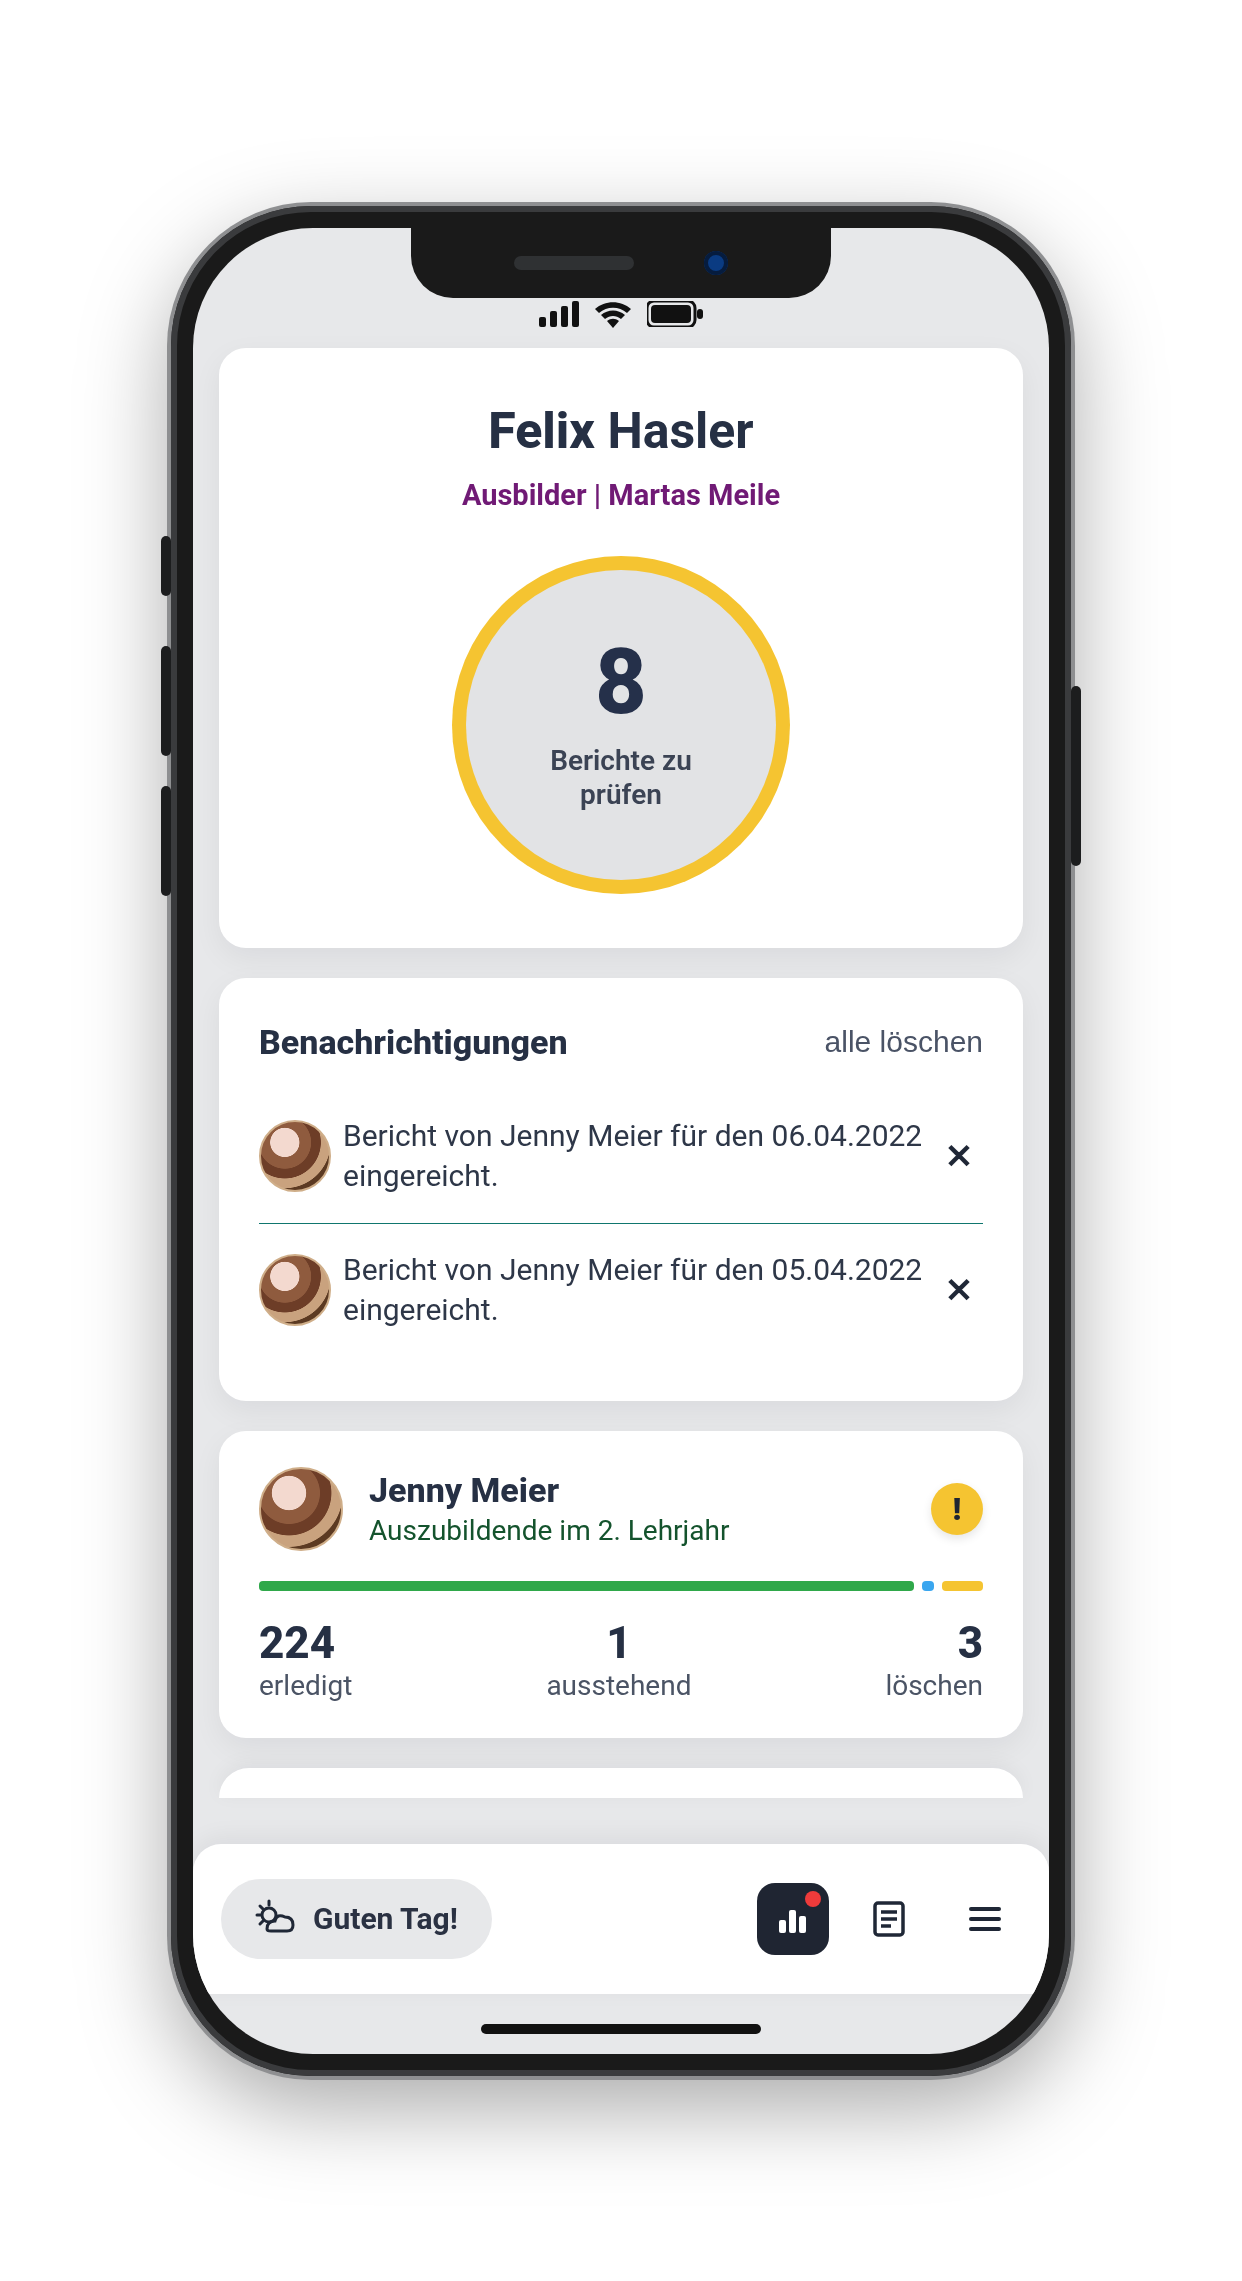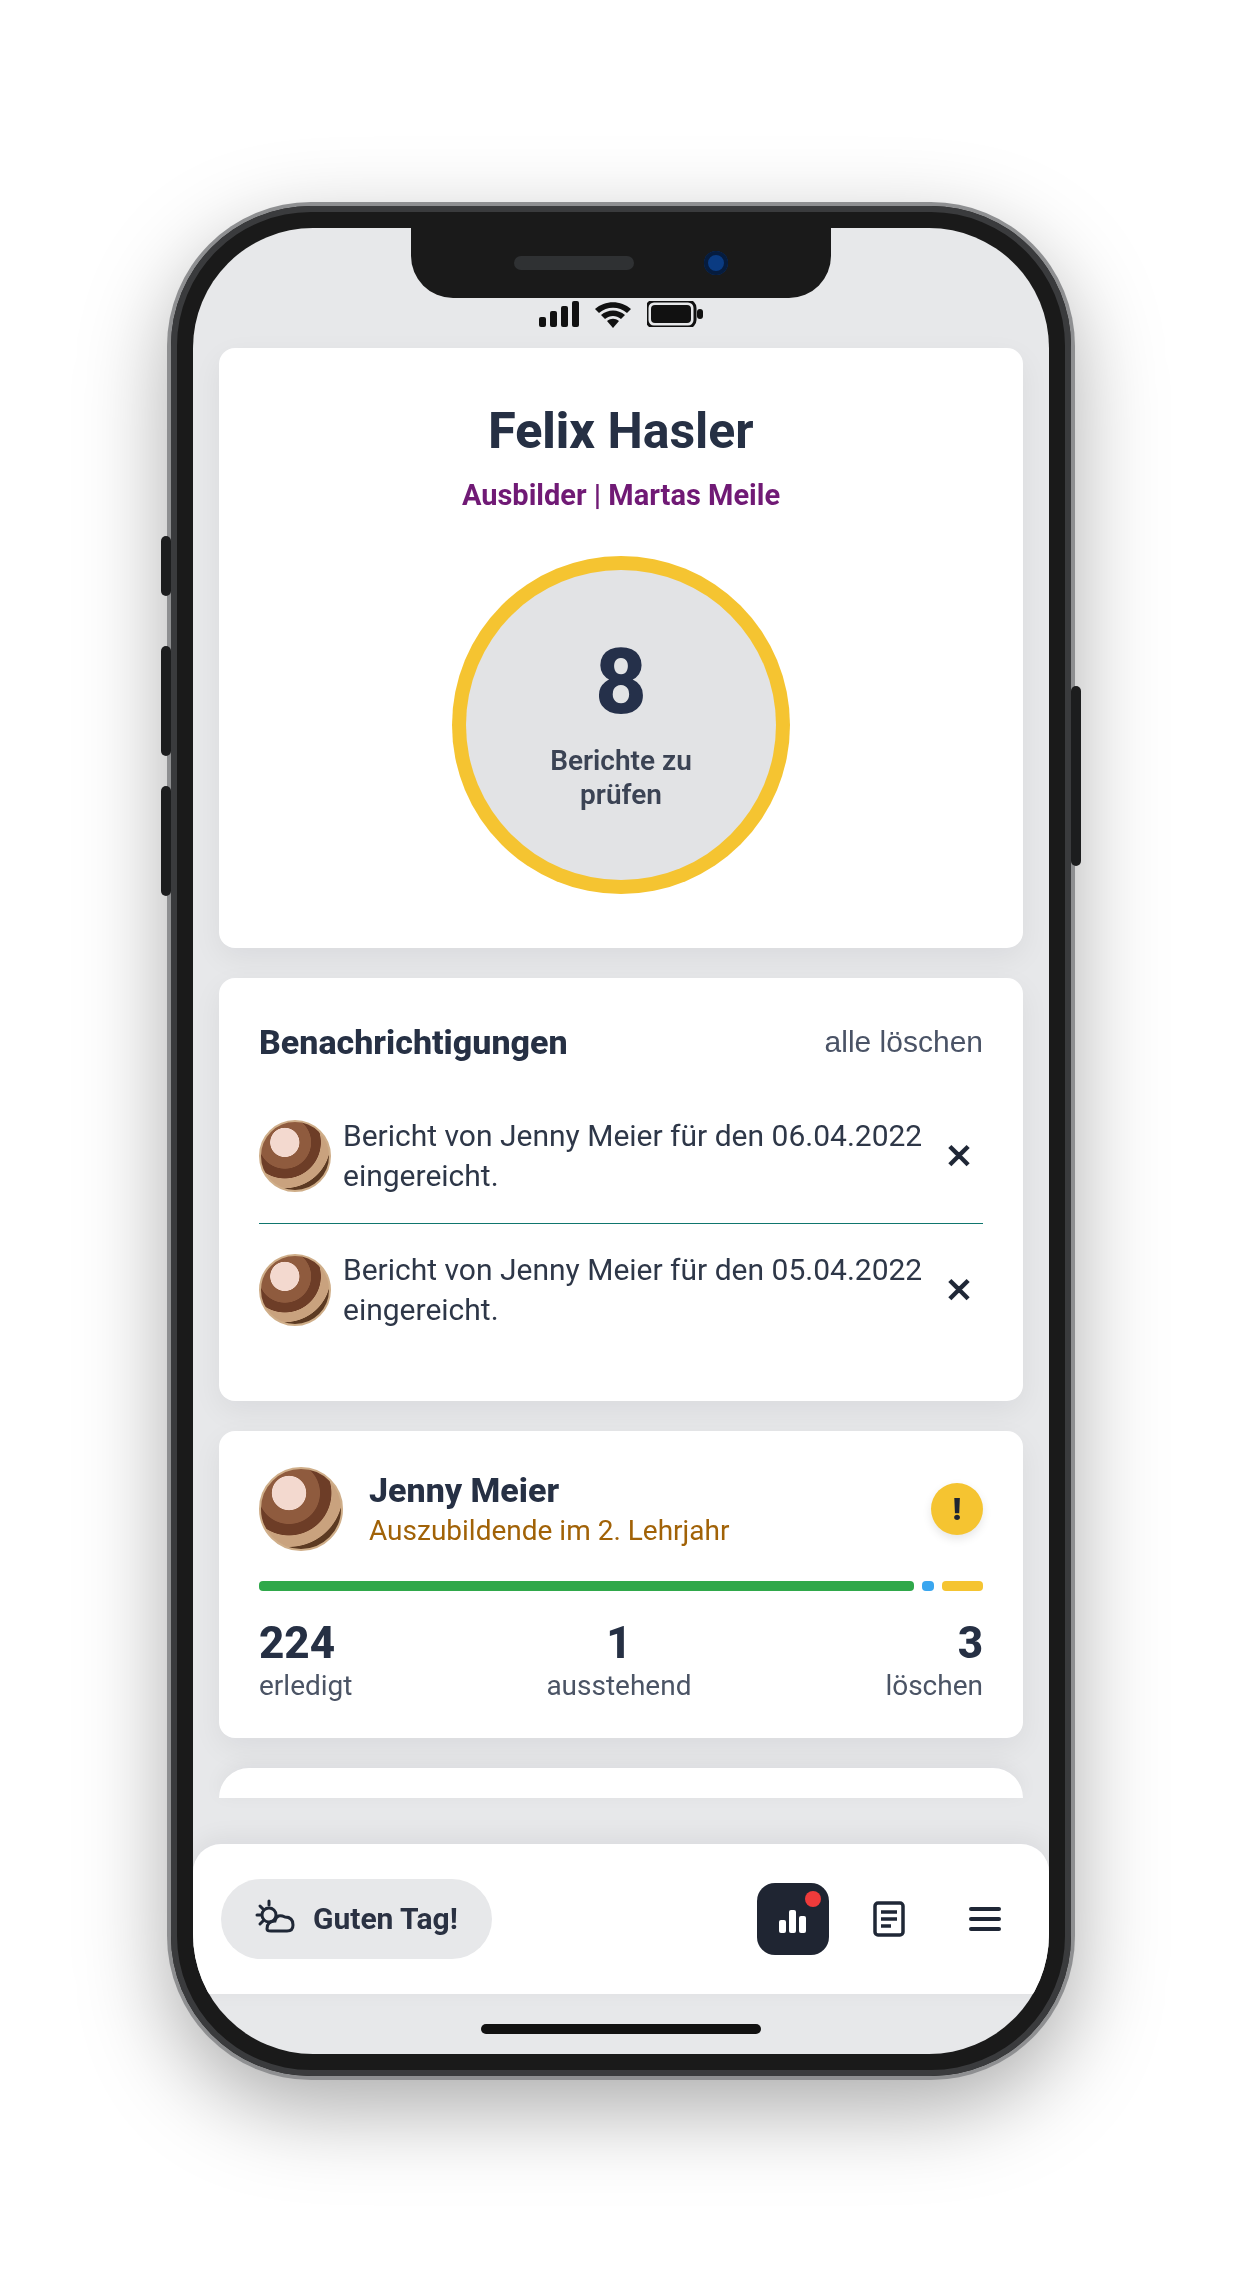--- a/index.html
+++ b/index.html
@@ -87,21 +87,21 @@
   .content {
     flex: 1;
     overflow: hidden;
     padding: 30px 26px 0 26px;
     display:flex; flex-direction:column; gap:30px;
   }
 
   
   .card {
     background: #ffffff;
-    border-radius: 16px;
+    border-radius: 27px;
     box-shadow: 0 10px 30px rgba(16,24,40,.06);
     padding: 44px 40px;
   }
 
   
   .user-card { text-align:center; padding-top:54px; padding-bottom:54px;}
   .user-name { font-size: 50px; color:#263044; }
   .user-name b { font-weight:800; }
   .user-role { margin-top:18px; font-size:29px; font-weight:700; color:#701a75; }
 
@@ -127,21 +127,21 @@
     background: radial-gradient(circle at 35% 30%, #f3d9cf 0 22%, #8f5b3e 23% 40%, #6d3d27 41% 55%, #c9a27e 56% 70%, #5c3a22 71% 100%);
     border:2px solid #cfae89;
   }
   .notif-text { flex:1; font-size:30px; color:#2e3748; line-height:1.35; }
   .close-btn  { width:48px;height:48px; border:none;background:none;cursor:pointer; display:flex;align-items:center;justify-content:center;}
   .close-x    { font-size:34px; font-weight:900; color:#1f2736;}
 
   
   .trainee-header { display:flex; align-items:center; gap:26px; }
   .trainee-name { font-size:34px; font-weight:800; color:#263044; }
-  .trainee-sub  { font-size:28px; color:#a16207; margin-top:4px;}
+  .trainee-sub  { font-size:28px; color:#14532d; margin-top:4px;}
   .warn-badge {
     margin-left:auto; width:52px;height:52px;border-radius:50%;
     background:#f5c431; display:flex;align-items:center;justify-content:center;
     box-shadow:0 4px 10px rgba(0,0,0,.1);
   }
   .warn-mark { font-size:32px; font-weight:900; color:#1f2532;}
   .progress-bar {
     margin-top:30px; height:10px; width:100%;
     display:flex; gap:8px;
   }

